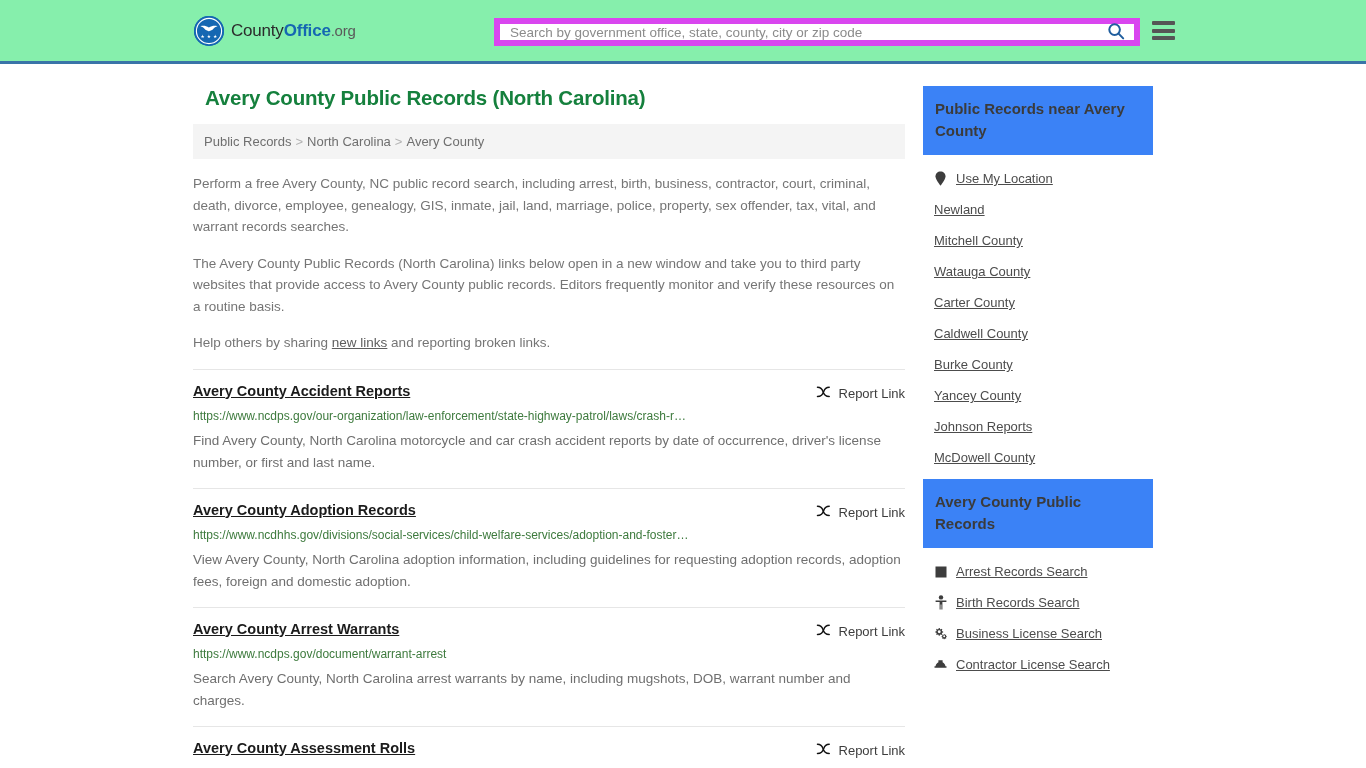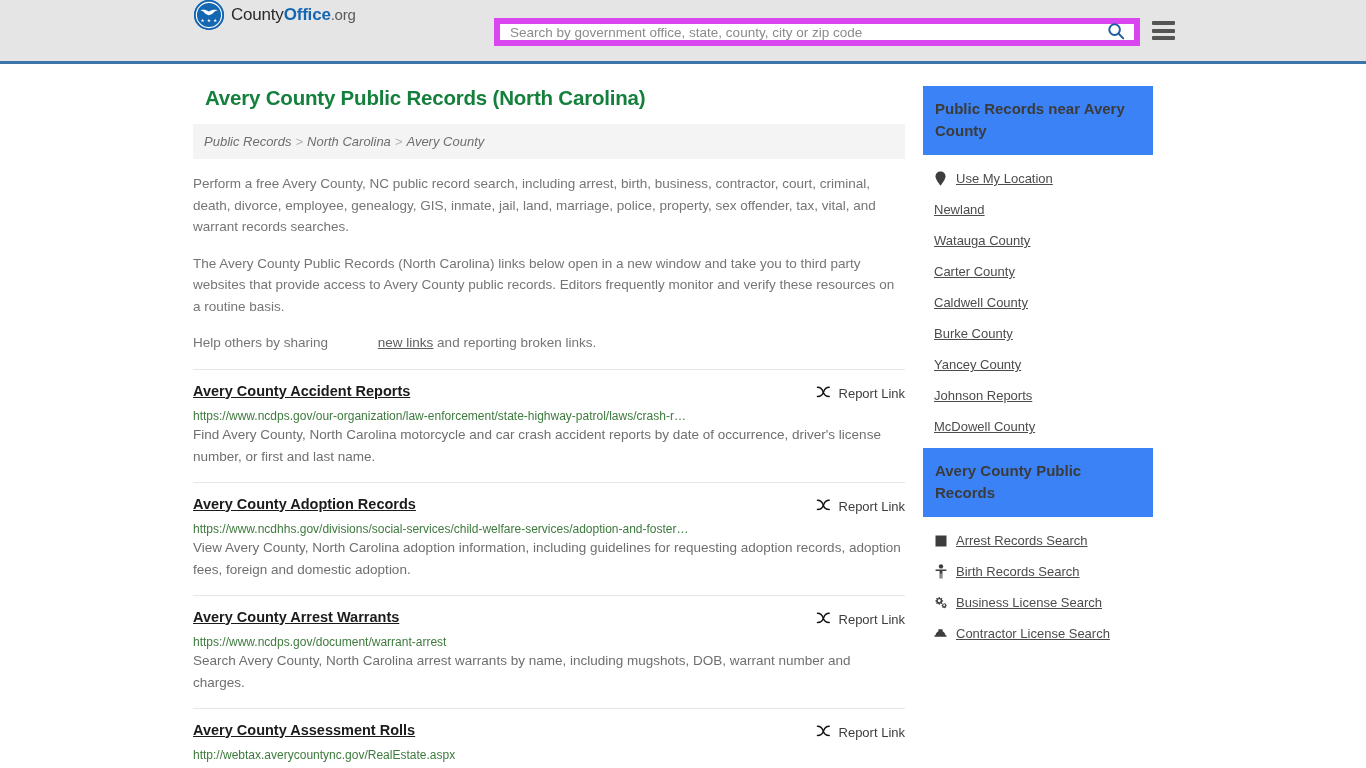--- a/index.html
+++ b/index.html
@@ -7,24 +7,24 @@
     margin: 0; padding: 0;
     width: 1366px; height: 768px;
     overflow: hidden;
     background: #ffffff;
     font-family: "Liberation Sans", sans-serif;
   }
 
   
   .site-header {
     height: 64px;
-    background: #e5e5e5;
+    background: #86efac;
     border-bottom: 3px solid #3a74a8;
     display: flex;
-    align-items: flex-start;
+    align-items: center;
     position: relative;
   }
   .brand {
     display: flex;
     align-items: center;
     margin-left: 194px;
     gap: 7px;
   }
   .brand-mark {
     width: 30px; height: 30px;
@@ -114,39 +114,37 @@
     font-weight: bold;
     letter-spacing: -0.2px;
   }
 
   .breadcrumb {
     background: #f4f4f4;
     padding: 10px 11px;
     font-size: 13px;
     color: #6f6f6f;
     margin-bottom: 14px;
-    font-style: italic;
   }
   .breadcrumb a {
     color: #6f6f6f;
     text-decoration: none;
   }
   .breadcrumb .sep { color: #b3b3b3; margin: 0 4px; }
   .breadcrumb .crumb-last { color: #6f6f6f; }
 
   p.intro {
     font-size: 13.5px;
     line-height: 21.5px;
     color: #757575;
     margin: 0 0 15px 0;
   }
   p.intro a {
     color: #5e5e5e;
     text-decoration: underline;
-    margin-left: 46px;
   }
 
   
   .result {
     border-top: 1px solid #e6e6e6;
     padding: 13px 0 14px 0;
   }
   .result:first-of-type { border-top: 1px solid #e6e6e6; }
   .result-head {
     display: flex;
@@ -174,21 +172,21 @@
   .result-url {
     font-size: 12px;
     color: #3d7a3d;
     margin-top: 6px;
     word-break: break-all;
   }
   .result-desc {
     font-size: 13.5px;
     line-height: 22px;
     color: #6f6f6f;
-    margin-top: 1px;
+    margin-top: 7px;
   }
 
   
   .side-box { margin-bottom: 6px; }
   .side-head {
     background: #3b82f6;
     padding: 12px 12px 13px 12px;
     font-size: 15px;
     font-weight: bold;
     color: #3b3b3b;
@@ -355,20 +353,23 @@
                 <path d="M5.5 0.4 C2.6 0.4 0.5 2.5 0.5 5.2 C0.5 8.6 5.5 14.6 5.5 14.6 C5.5 14.6 10.5 8.6 10.5 5.2 C10.5 2.5 8.4 0.4 5.5 0.4 Z" fill="#3d3d3d"></path>
               </svg>
             </span>
             <a>Use My Location</a>
           </div>
 
           <div class="side-item">
             <a>Newland</a>
           </div>
           <div class="side-item">
+            <a>Mitchell County</a>
+          </div>
+          <div class="side-item">
             <a>Watauga County</a>
           </div>
           <div class="side-item">
             <a>Carter County</a>
           </div>
           <div class="side-item">
             <a>Caldwell County</a>
           </div>
           <div class="side-item">
             <a>Burke County</a>

